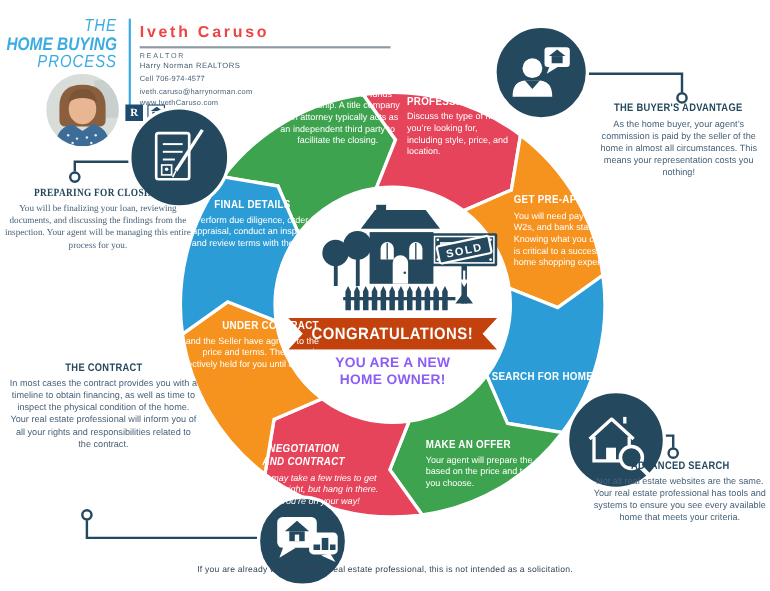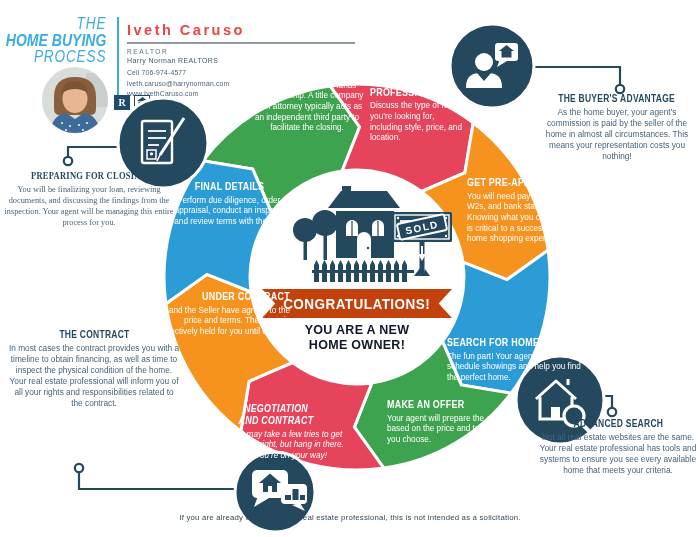--- a/index.html
+++ b/index.html
@@ -33,21 +33,21 @@
 
   .ringsvg{position:absolute;left:0;top:0;}
   .housesvg{position:absolute;left:288px;top:186px;}
 
   
   .ribbon{position:absolute;left:262px;top:289px;width:190px;height:29px;background:#c2410c;
           clip-path:polygon(0 0,100% 0,93% 50%,100% 100%,0 100%,7% 50%);
           display:flex;align-items:center;justify-content:center;}
   .ribbon .rt{color:#fff;font-weight:bold;font-size:15px;letter-spacing:.5px;white-space:nowrap;transform:scaleX(.9);}
   .newowner{position:absolute;left:302px;top:323px;width:110px;text-align:center;
-            color:#0f172a;font-weight:bold;font-size:12.5px;line-height:1.22;letter-spacing:.3px;}
+            color:#8b5cf6;font-weight:bold;font-size:12.5px;line-height:1.22;letter-spacing:.3px;}
 
   
   .step{position:absolute;color:#fff;}
   .st{font-size:10.5px;font-weight:bold;letter-spacing:.3px;line-height:1.12;margin-bottom:3px;}
   .sb{font-size:8.2px;line-height:1.3;}
   .s1{left:370px;top:63px;width:96px;text-align:left;}   .s1 .st{width:92px;}
   .s2{left:467px;top:177px;width:106px;text-align:left;}
   .s3{left:447px;top:312px;width:136px;text-align:left;margin-top:25px;}
   .s4{left:387px;top:399px;width:116px;text-align:left;}
   .s5{left:238px;top:403px;width:106px;text-align:center;font-style:italic;} .s5 .st{width:96px;margin-left:-9%;}
@@ -268,21 +268,20 @@
   <div class="step s1">
     <span class="st t-l">MEET WITH A REAL ESTATE PROFESSIONAL</span>
     <div class="sb">Discuss the type of home you’re looking for, including style, price, and location.</div>
   </div>
   <div class="step s2">
     <span class="st t-l">GET PRE-APPROVED</span>
     <div class="sb">You will need pay stubs, W2s, and bank statements. Knowing what you can afford is critical to a successful home shopping experience.</div>
   </div>
   <div class="step s3">
     <span class="st t-l">SEARCH FOR HOMES</span>
-    <div class="sb">The fun part! Your agent will schedule showings and help you find the perfect home.</div>
   </div>
   <div class="step s4">
     <span class="st t-l">MAKE AN OFFER</span>
     <div class="sb">Your agent will prepare the offer based on the price and terms you choose.</div>
   </div>
   <div class="step s5">
     <span class="st t-c">NEGOTIATION AND CONTRACT</span>
     <div class="sb">It may take a few tries to get it just right, but hang in there. You’re on your way!</div>
   </div>
   <div class="step s6">

